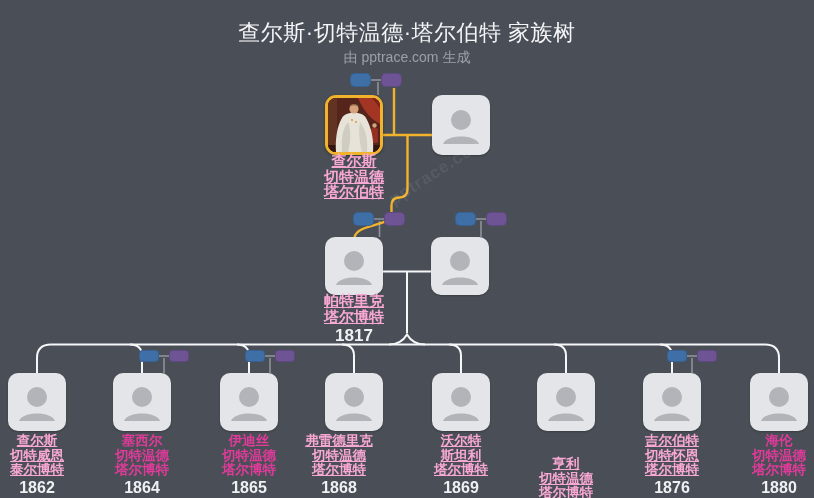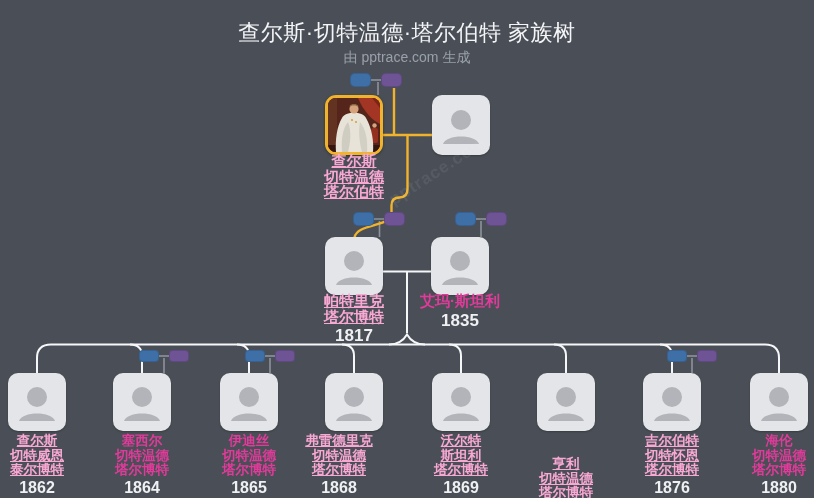--- a/index.html
+++ b/index.html
@@ -134,24 +134,20 @@
       <circle cx="29" cy="24" r="10" fill="#b3b4b9"></circle>
       <path d="M11 48 C14 38 44 38 47 48 Z" fill="#b3b4b9"></path>
     </svg>
   </div>
 
   <div class="label male" style="left:284px;top:293px;width:140px;">
     <div class="nm">帕特里克</div>
     <div class="nm">塔尔博特</div>
     <div class="year">1817</div>
   </div>
-  <div class="label female" style="left:390px;top:293px;width:140px;">
-    <div class="nm">艾玛·斯坦利</div>
-    <div class="year">1835</div>
-  </div>
 
   <div class="node" style="left:8px;top:373px;">
       <svg width="58" height="58" viewBox="0 0 58 58">
         <circle cx="29" cy="24" r="10" fill="#b3b4b9"></circle>
         <path d="M11 48 C14 38 44 38 47 48 Z" fill="#b3b4b9"></path>
       </svg>
     </div>
   <div class="node" style="left:113px;top:373px;">
       <svg width="58" height="58" viewBox="0 0 58 58">
         <circle cx="29" cy="24" r="10" fill="#b3b4b9"></circle>

